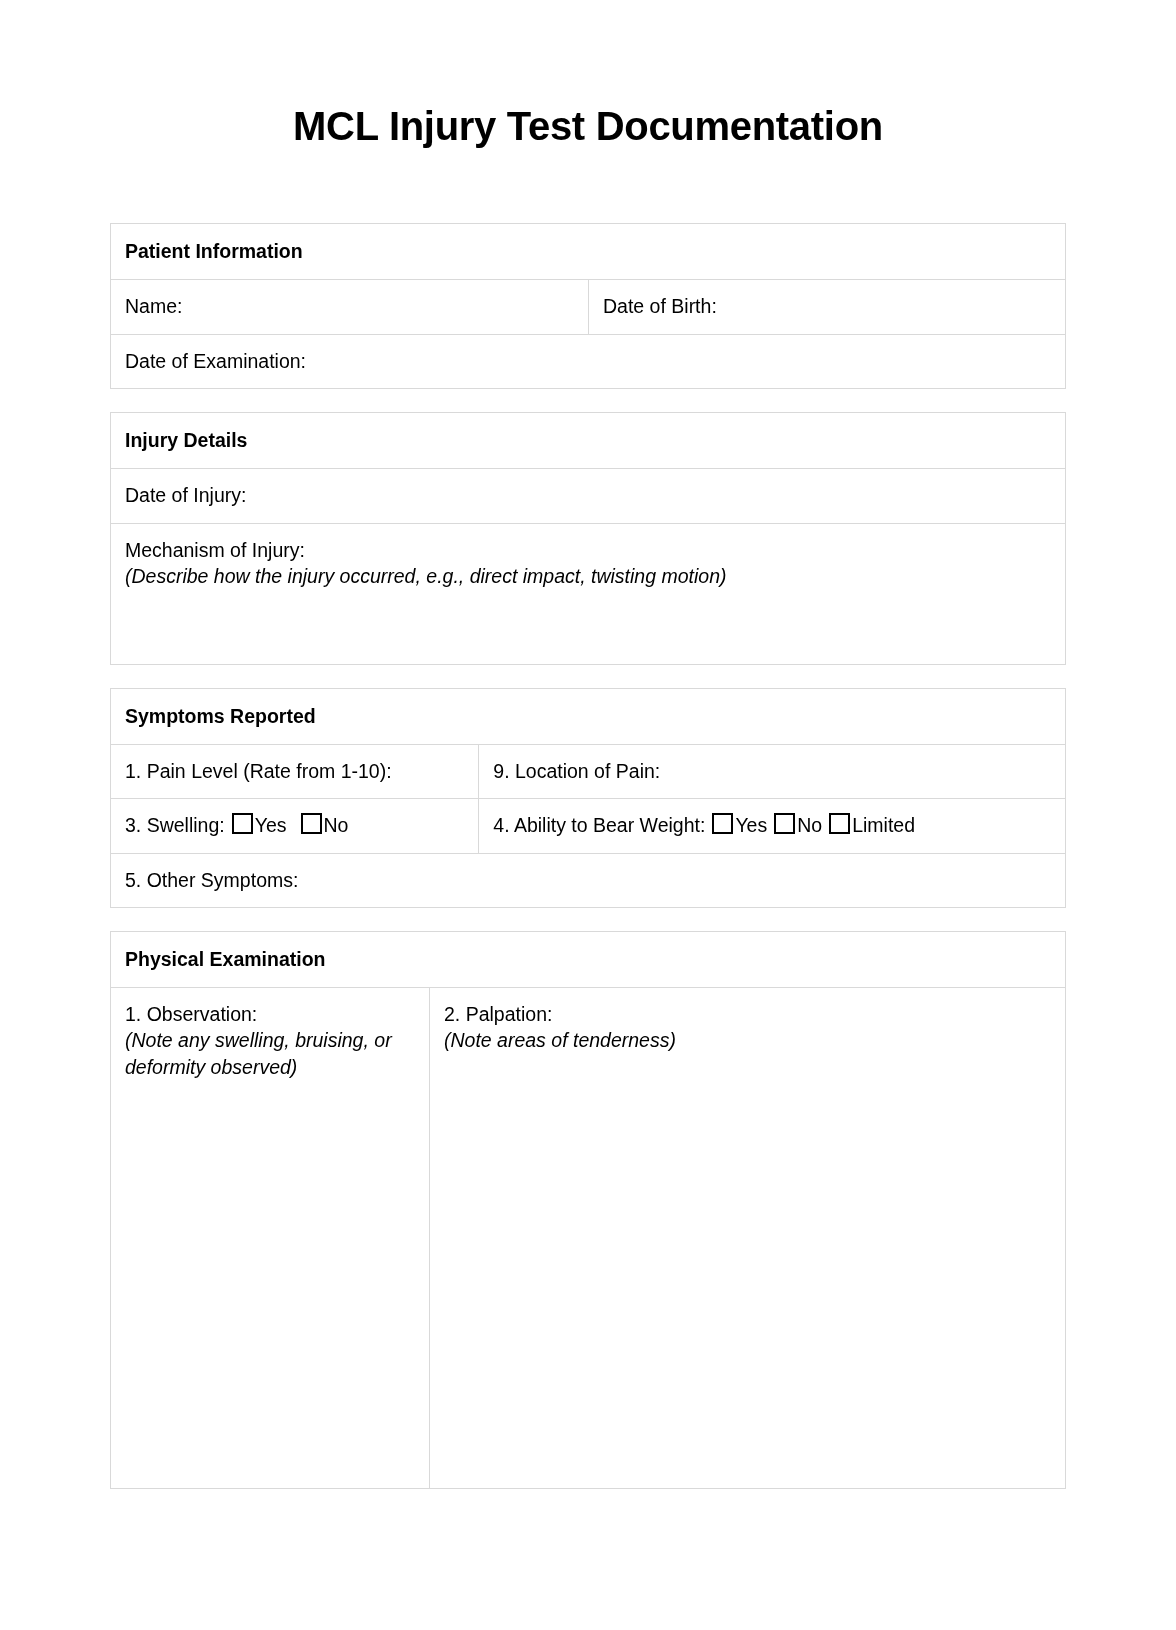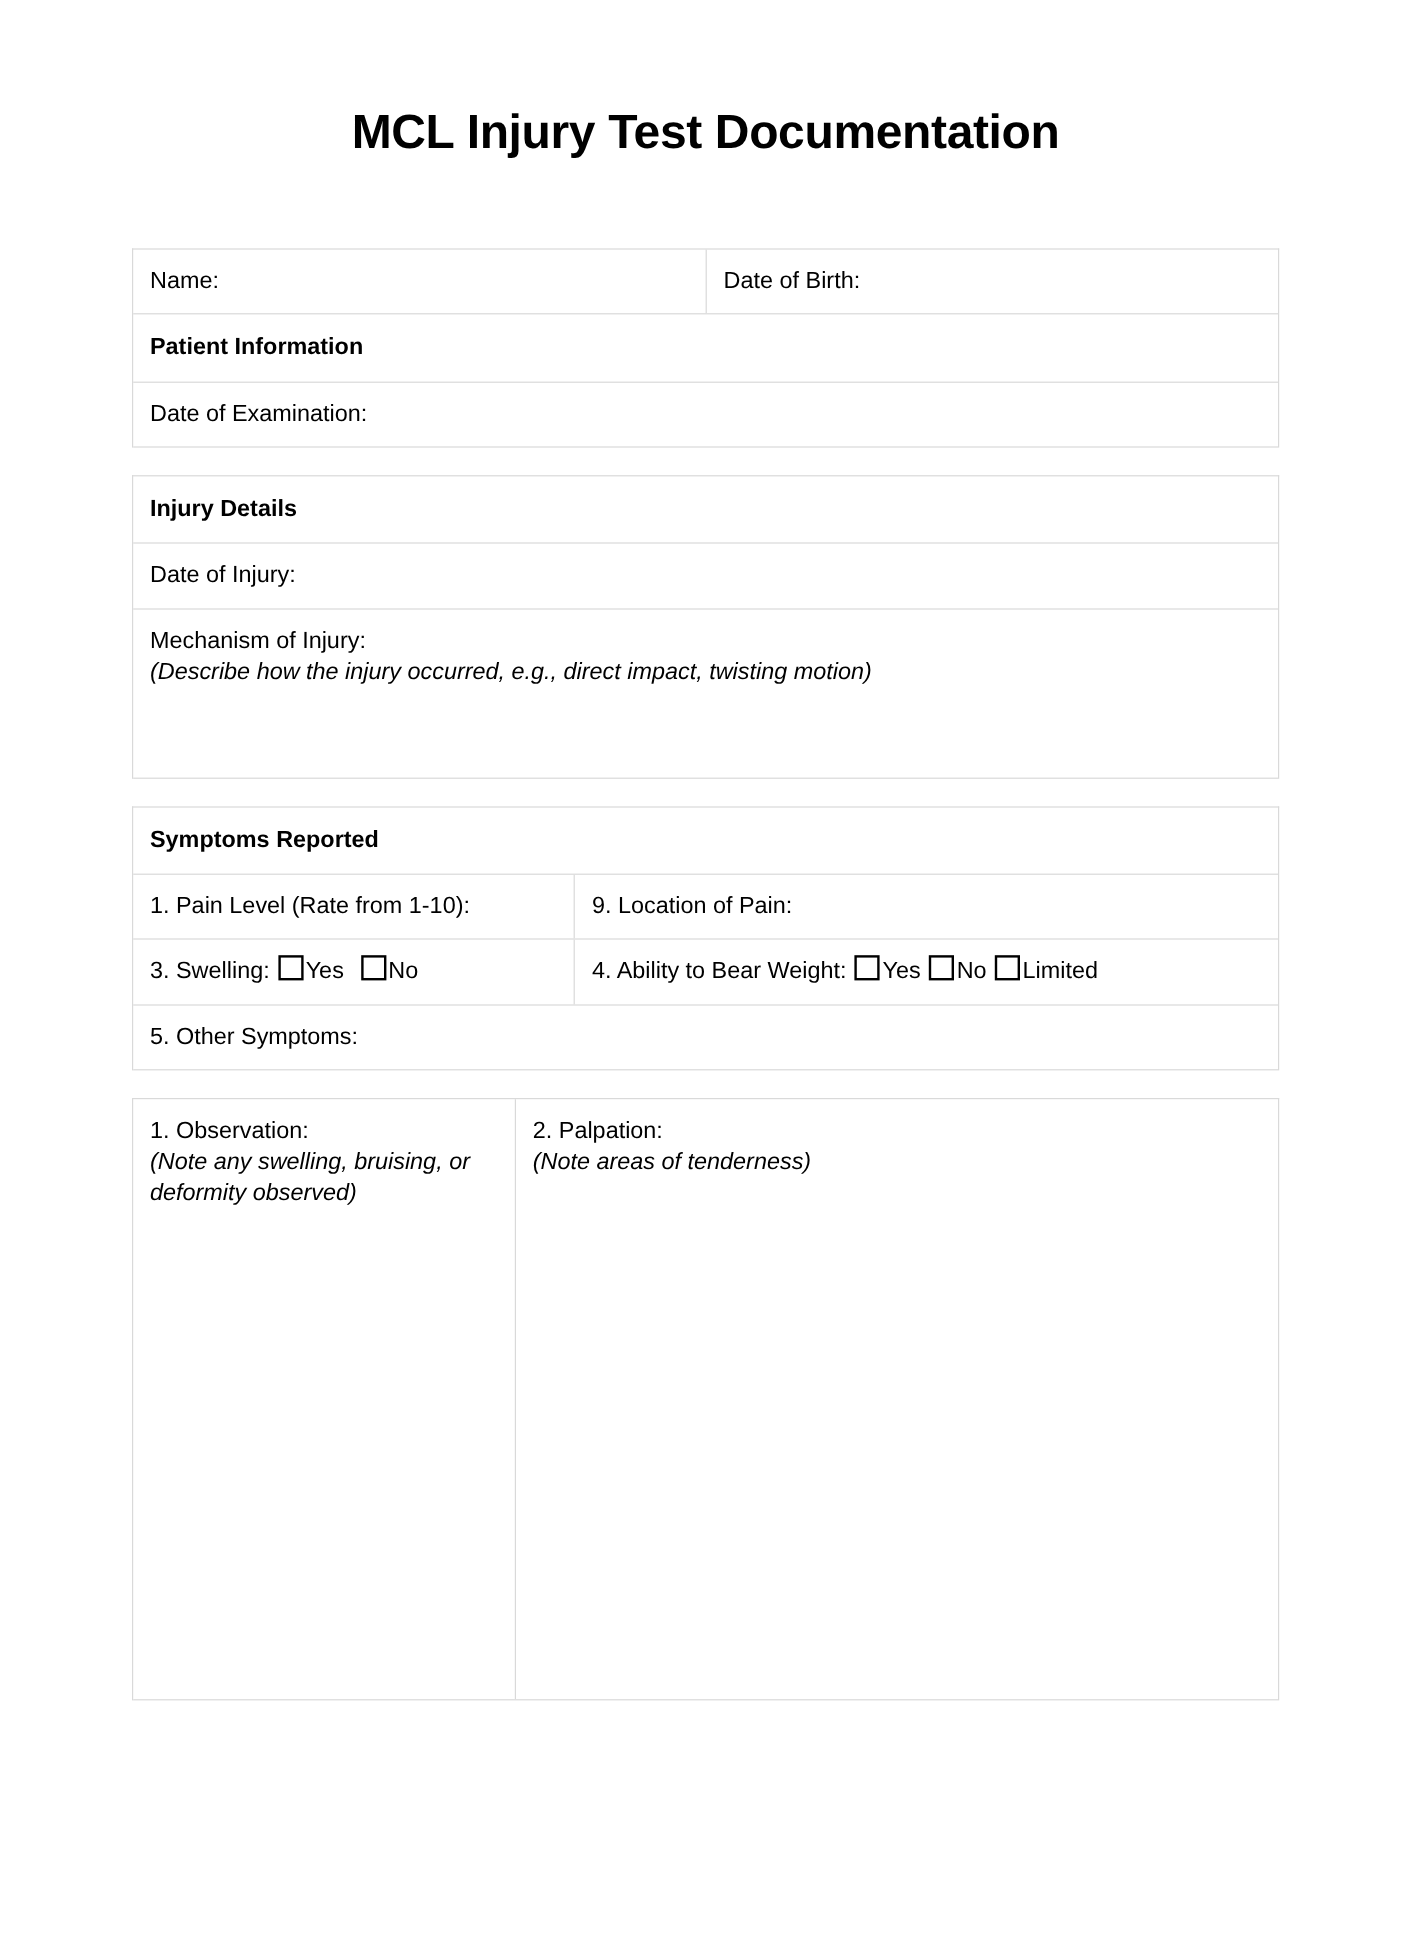--- a/index.html
+++ b/index.html
@@ -12,21 +12,21 @@
     height: 1630px;
     font-family: "Liberation Sans", sans-serif;
     color: #000000;
     -webkit-font-smoothing: antialiased;
   }
   .page {
     position: relative;
     width: 1176px;
     height: 1320px;
     box-sizing: border-box;
-    padding: 0 110px;
+    padding: 16px 110px;
   }
   h1.doc-title {
     margin: 0;
     padding: 86px 0 0 0;
     font-size: 40px;
     font-weight: bold;
     text-align: center;
     letter-spacing: -0.3px;
     line-height: 1.2;
   }
@@ -90,25 +90,25 @@
 </style>
 </head>
 <body>
 
 <div class="page">
 
   <h1 class="doc-title">MCL Injury Test Documentation</h1>
 
   <div class="section first">
     <div class="row">
+      <div class="cell header">Patient Information</div>
+    </div>
+    <div class="row">
       <div class="cell half">Name:</div>
       <div class="cell half">Date of Birth:</div>
-    </div>
-    <div class="row">
-      <div class="cell header">Patient Information</div>
     </div>
     <div class="row">
       <div class="cell half">Date of Examination:</div>
     </div>
   </div>
 
   <div class="section gap">
     <div class="row">
       <div class="cell header">Injury Details</div>
     </div>
@@ -139,20 +139,23 @@
         <span>4. Ability to Bear Weight:</span><span class="sp-sm"></span><span class="opt"><span class="box"></span><span>Yes</span></span><span class="sp-sm"></span><span class="opt"><span class="box"></span><span>No</span></span><span class="sp-sm"></span><span class="opt"><span class="box"></span><span>Limited</span></span>
       </div>
     </div>
     <div class="row">
       <div class="cell">5. Other Symptoms:</div>
     </div>
   </div>
 
   <div class="section gap">
     <div class="row">
+      <div class="cell header">Physical Examination</div>
+    </div>
+    <div class="row">
       <div class="cell third tall-500">
         <span>1. Observation:</span>
         <span class="hint">(Note any swelling, bruising, or deformity observed)</span>
       </div>
       <div class="cell third tall-500">
         <span>2. Palpation:</span>
         <span class="hint">(Note areas of tenderness)</span>
       </div>
     </div>
   </div>

